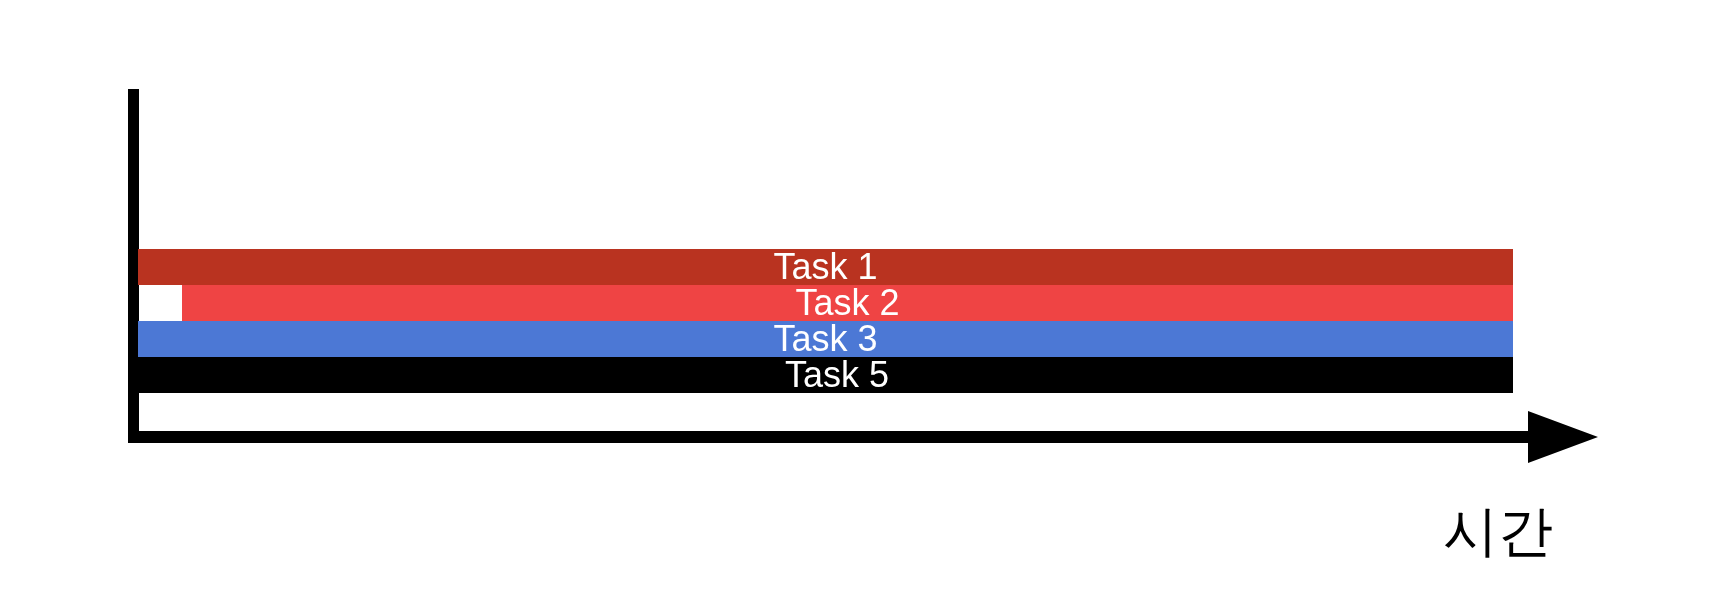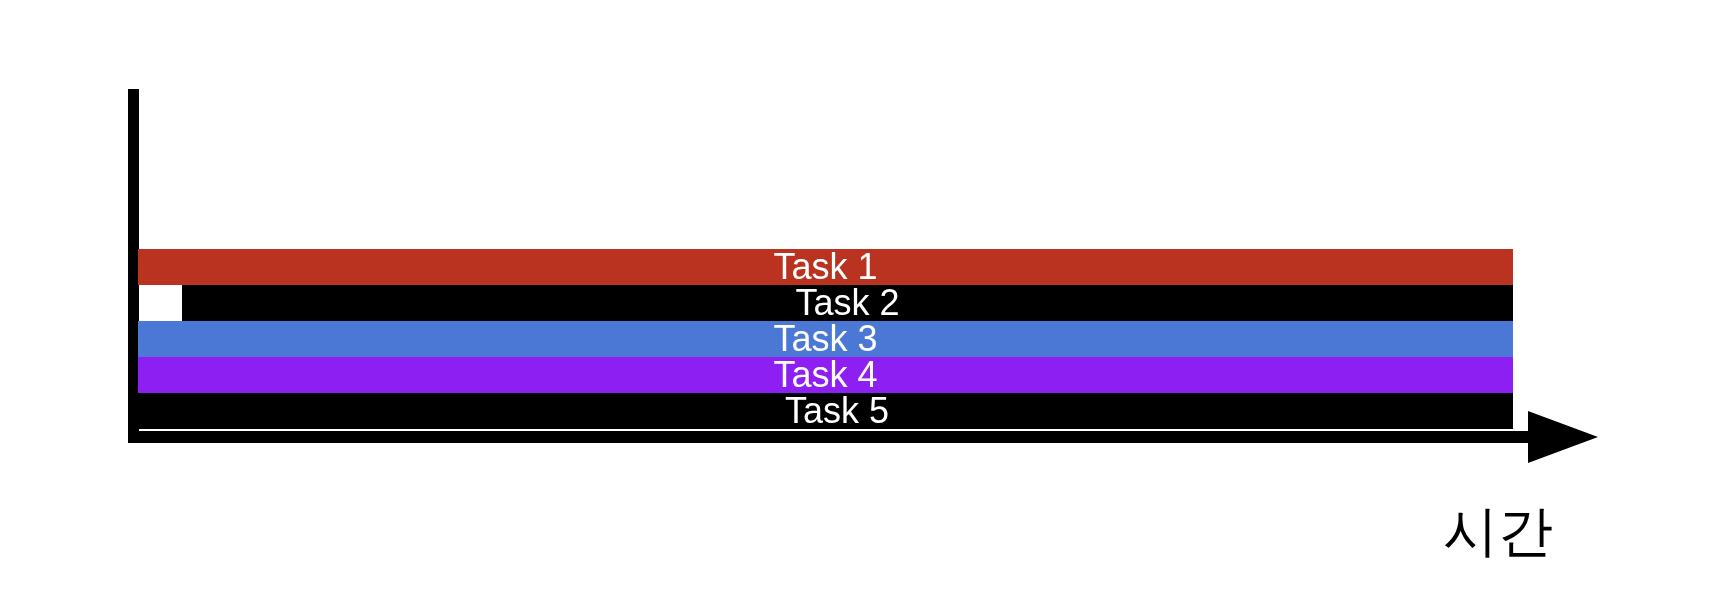--- a/index.html
+++ b/index.html
@@ -83,28 +83,25 @@
 <div class="canvas">
 
   <div class="y-axis"></div>
   <div class="x-axis"></div>
   <div class="x-arrow"></div>
 
   <div class="task-row">
     <div class="task" style="background: rgb(185, 51, 32);">
       <span class="task-label">Task 1</span>
     </div>
-    <div class="task" style="background: #000000; margin-left: 44px;">
+    <div class="task" style="background: #ef4444; margin-left: 44px;">
       <span class="task-label">Task 2</span>
     </div>
     <div class="task" style="background: rgb(76, 120, 213);">
       <span class="task-label">Task 3</span>
-    </div>
-    <div class="task" style="background: rgb(142, 31, 242);">
-      <span class="task-label">Task 4</span>
     </div>
     <div class="task" style="background: rgb(0, 0, 0); padding-left: 23px;">
       <span class="task-label">Task 5</span>
     </div>
   </div>
 
   <div class="axis-label">시간</div>
 
 </div>
 

